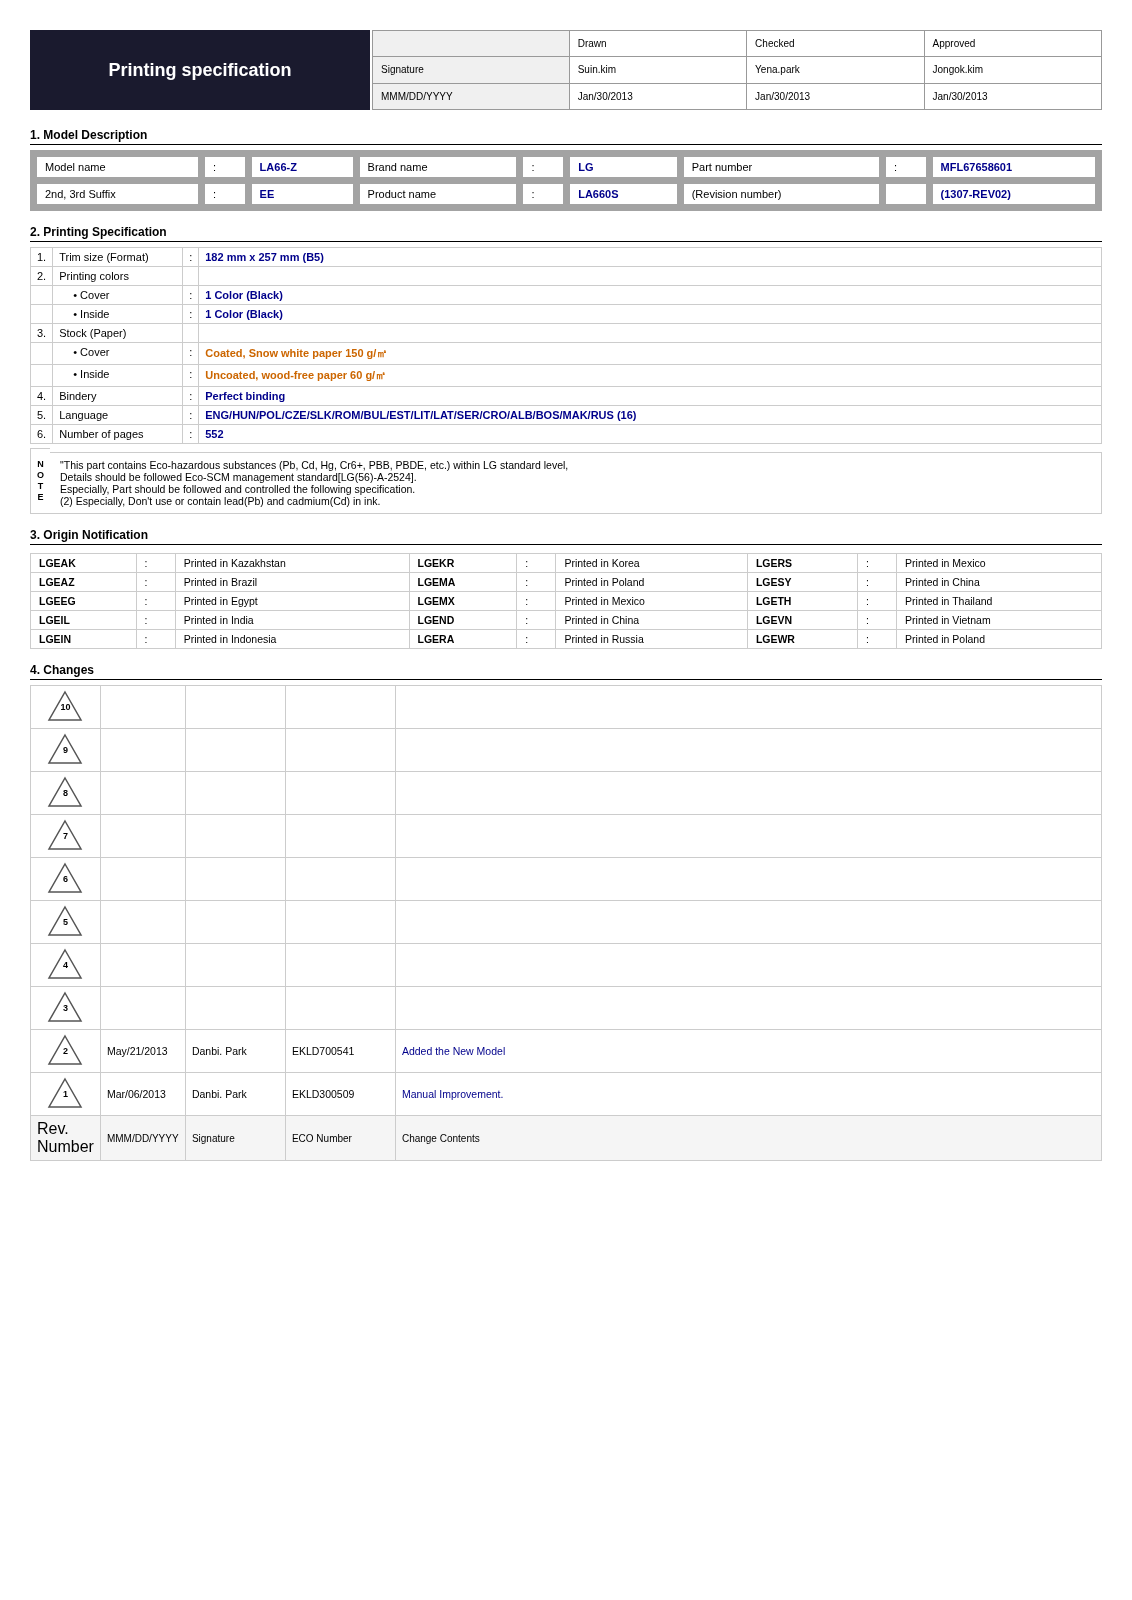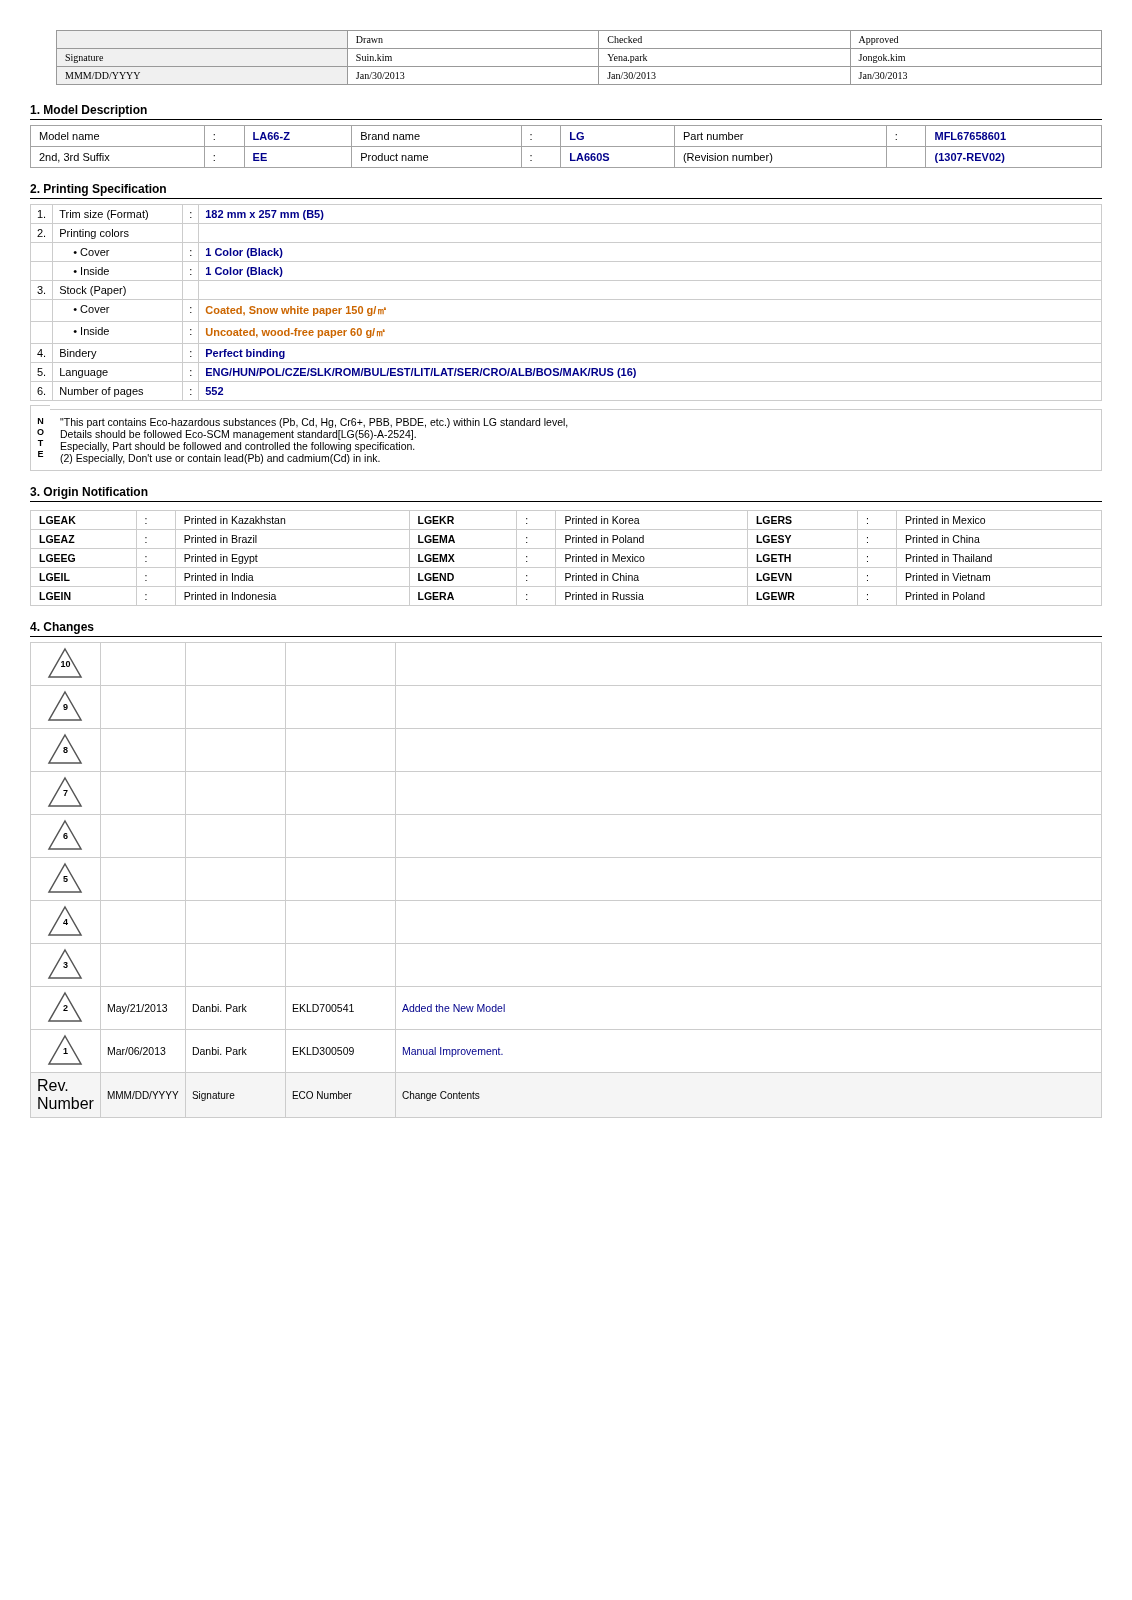--- a/index.html
+++ b/index.html
@@ -23,23 +23,22 @@
       font-weight: bold;
       display: flex;
       align-items: center;
       justify-content: center;
       padding: 20px 30px;
       width: 340px;
       min-height: 80px;
     }
     .approval-table {
       border-collapse: collapse;
-      margin-left: 26px;
+      margin-left: 2px;
       flex: 1;
-      font-family: Liberation Serif, serif;
     }
     .approval-table td {
       border: 1px solid #999;
       padding: 3px 8px;
       font-size: 10px;
       min-width: 80px;
     }
     .approval-table td.label-cell {
       background: #f0f0f0;
       font-weight: normal;
@@ -54,21 +53,21 @@
       margin-bottom: 5px;
       border-bottom: 1px solid #000;
       padding-bottom: 2px;
     }
     .info-table {
       border-collapse: collapse;
       width: 100%;
       border: 1px solid #ccc;
     }
     .info-table td {
-      border: 1px solid #a3a3a3;
+      border: 7px solid #a3a3a3;
       padding: 4px 8px;
       vertical-align: top;
     }
     .info-table .field-label {
       white-space: nowrap;
     }
     .highlight {
       color: #00008B;
       font-weight: bold;
     }
@@ -129,20 +128,23 @@
     }
     .date-cell { width: 85px; }
     .sig-cell { width: 100px; }
     .eco-cell { width: 110px; }
     .change-cell { }
   </style>
 </head>
 <body>
 
 <div class="top-section">
+  <div class="title-box">
+    <span>Printing specification</span>
+  </div>
   <table class="approval-table">
     <tbody>
         <tr>
       <td class="label-cell"></td>
       <td>Drawn</td>
       <td>Checked</td>
       <td>Approved</td>
     </tr>
     <tr>
       <td class="label-cell">Signature</td>

